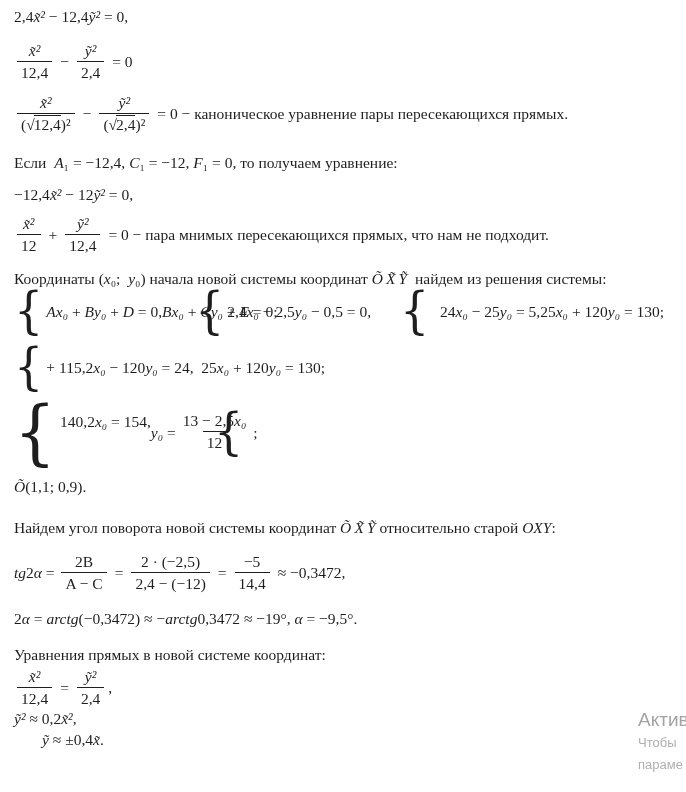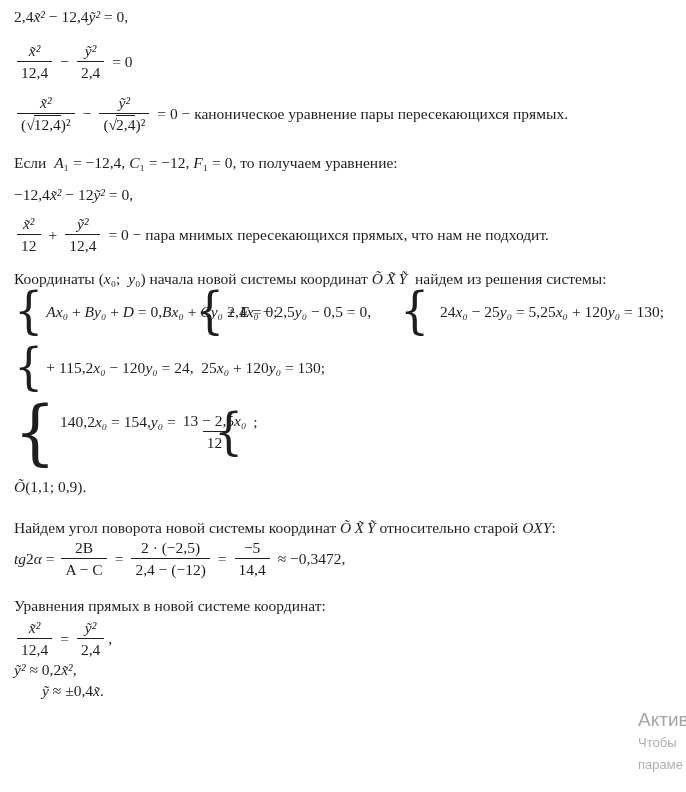--- a/index.html
+++ b/index.html
@@ -17,21 +17,21 @@
   .frac .den{display:block;border-top:1.3px solid #1e1e1e;padding:1px 4px 0 4px;line-height:20px;}
   .op{padding:0 5px;}
   .tail{padding-left:5px;white-space:pre;}
   .tail-low{align-self:flex-end;padding-left:1px;position:relative;top:-12px;}
   .sysrow{position:relative;font-size:15.5px;}
   .sys{position:absolute;top:0;display:flex;align-items:center;}
   .brace{font-family:"DejaVu Serif",serif;font-weight:400;font-size:46px;line-height:40px;transform:scaleY(1.08);margin-right:3px;}
   .brace-lg{font-size:66px;line-height:56px;margin-right:4px;}
   .syslines{display:flex;flex-direction:row;}
   .sysline{line-height:21px;white-space:pre;}
-  .sysline-flex{display:flex;align-items:flex-start;line-height:21px;}
+  .sysline-flex{display:flex;align-items:center;line-height:21px;}
   .plus{margin-right:4px;}
   .wm{position:absolute;font-family:"Liberation Sans","DejaVu Sans",sans-serif;white-space:nowrap;}
   .wm-l1{font-size:19px;line-height:21px;}
   .wm-l2{font-size:13px;line-height:16px;margin-top:5px;}
   .wm-l3{font-size:13px;line-height:16px;margin-top:6px;}
 </style>
 </head>
 <body>
 
 <div class="page">
@@ -133,39 +133,40 @@
     </div>
     <div class="sys" style="left:200px;top:8px;">
       <span class="brace">{</span>
     </div>
   </div>
 
   <p class="line" style="margin-top:15px;"><span class="it">Õ</span><span>(1,1; 0,9).</span></p>
 
   <p class="line" style="margin-top:21px;"><span>Найдем угол поворота новой системы координат </span><span class="it">Õ X̃ Ỹ</span><span> относительно старой </span><span class="it">OXY</span><span>:</span></p>
 
-  <div class="row" style="">
+  <div class="row" style="margin-top:14px;">
     <span style="white-space:pre;"><span class="it">tg</span><span>2</span><span class="it">α</span><span> = </span></span>
     <span class="frac">
       <span class="num">2B</span>
       <span class="den">A − C</span>
     </span>
     <span class="op">=</span>
     <span class="frac">
       <span class="num">2 · (−2,5)</span>
       <span class="den">2,4 − (−12)</span>
     </span>
     <span class="op">=</span>
     <span class="frac">
       <span class="num">−5</span>
       <span class="den">14,4</span>
     </span>
     <span class="tail">≈ −0,3472,</span>
   </div>
 
+  <p class="line" style="margin-top:15px;"><span>2</span><span class="it">α</span><span> = </span><span class="it">arctg</span><span>(−0,3472) ≈ −</span><span class="it">arctg</span><span>0,3472 ≈ −19°, </span><span class="it">α</span><span> = −9,5°.</span></p>
 
   <p class="line" style="margin-top:16px;">Уравнения прямых в новой системе координат:</p>
 
   <div class="row" style="margin-top:2px;">
     <span class="frac">
       <span class="num it">x̃²</span>
       <span class="den">12,4</span>
     </span>
     <span class="op">=</span>
     <span class="frac">

